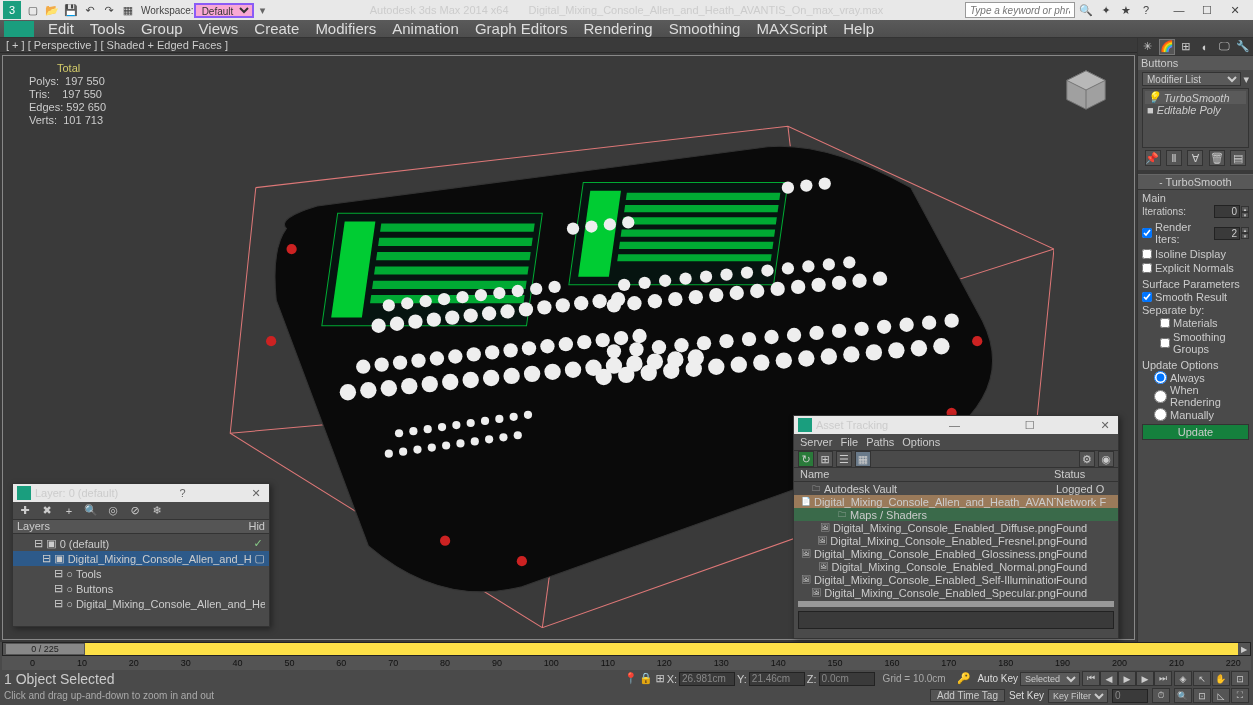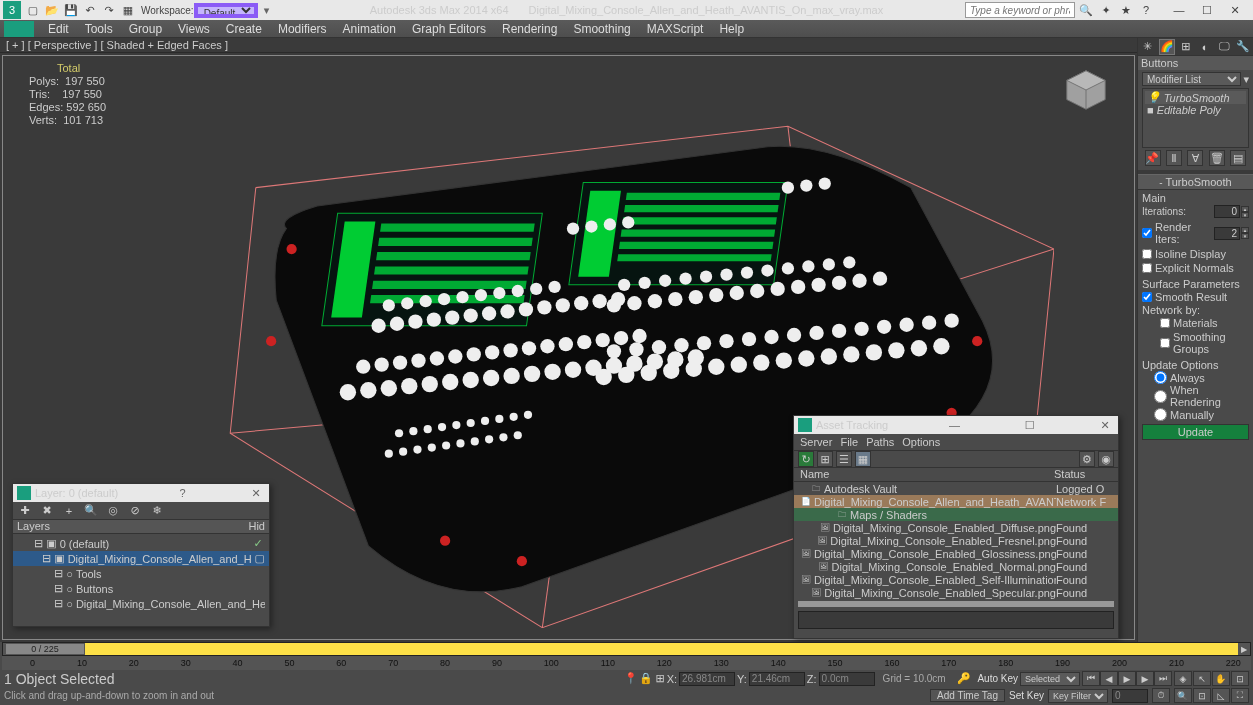--- a/index.html
+++ b/index.html
@@ -2,29 +2,29 @@
 <html><head>
 <meta charset="utf-8">
 <style>
 *{margin:0;padding:0;box-sizing:border-box;font-family:"Segoe UI",Tahoma,sans-serif;font-size:11px;color:#ccc;user-select:none}
 body{background:#4a4a4a;overflow:hidden;width:1253px;height:705px;position:relative}
 .titlebar{height:20px;background:#e8e8e8;display:flex;align-items:center;position:relative}
 .titlebar .logo{width:18px;height:18px;background:#1a9e7e;margin:0 3px;display:flex;align-items:center;justify-content:center;color:#fff}
 .qat{display:flex;gap:1px;align-items:center;height:100%}
 .qat-btn{width:18px;height:18px;display:flex;align-items:center;justify-content:center;color:#444;cursor:pointer}
 .ws-label{color:#444;margin-left:4px;font-size:10px}
-.ws-select{background:#c4b5fd;border:4px solid #8b5cf6;color:#333;font-size:10px;padding:0 2px;height:15px}
+.ws-select{background:#f9a8d4;border:2px solid #8b5cf6;color:#333;font-size:10px;padding:0 2px;height:15px}
 .title-text{position:absolute;left:50%;transform:translateX(-50%);color:#444;font-size:11px;display:flex;gap:20px}
 .title-right{margin-left:auto;display:flex;align-items:center;gap:2px;padding-right:4px}
 .search-box{width:110px;height:16px;background:#fff;border:1px solid #999;color:#888;font-style:italic;font-size:10px;padding:0 4px}
 .win-btns{display:flex;gap:0;margin-left:8px}
 .win-btn{width:28px;height:18px;display:flex;align-items:center;justify-content:center;color:#444;cursor:pointer}
 .menubar{height:18px;background:linear-gradient(#5a5a5a,#4e4e4e);display:flex;align-items:center;padding:0 4px;gap:2px;border-bottom:1px solid #333}
 .menubar .app-icon{width:30px;height:16px;background:#1a9e7e;margin-right:4px}
-.menu-item{padding:1px 8px;color:#ddd;font-size:12px;cursor:pointer}
+.menu-item{padding:1px 8px;color:#ddd;font-size:15px;cursor:pointer}
 .vp-label-bar{height:15px;background:#3a3a3a;display:flex;align-items:center;padding:0 6px;color:#aaa;font-size:10px;border-bottom:1px solid #2a2a2a}
 .main-area{position:absolute;top:53px;left:0;right:116px;bottom:63px;background:#3a3a3a}
 .viewport{position:absolute;inset:2px;background:#3a3a3a;border:1px solid #888}
 .stats{position:absolute;top:6px;left:26px;color:#d4cc6a;font-size:10px;line-height:13px}
 .stats-header{color:#d4cc6a}
 .viewcube{position:absolute;top:10px;right:24px;width:48px;height:48px;opacity:.7}
 .viewcube svg{width:100%;height:100%}
 .model-area{position:absolute;top:60px;left:130px;right:80px;bottom:40px}
 .bbox{position:absolute;inset:0}
 
@@ -448,21 +448,21 @@
       </div>
     <div class="chk">
         <input type="checkbox" style="">
         <span>Explicit Normals</span>
       </div>
     <div style="margin-top:3px">Surface Parameters</div>
     <div class="chk">
         <input type="checkbox" checked="" style="">
         <span>Smooth Result</span>
       </div>
-    <div>Network by:</div>
+    <div>Separate by:</div>
     <div class="chk" style="padding-left:18px">
         <input type="checkbox" style="">
         <span>Materials</span>
       </div>
     <div class="chk" style="padding-left:18px">
         <input type="checkbox" style="">
         <span>Smoothing Groups</span>
       </div>
     <div style="margin-top:3px">Update Options</div>
     <div class="radio" style="padding-left:12px">

